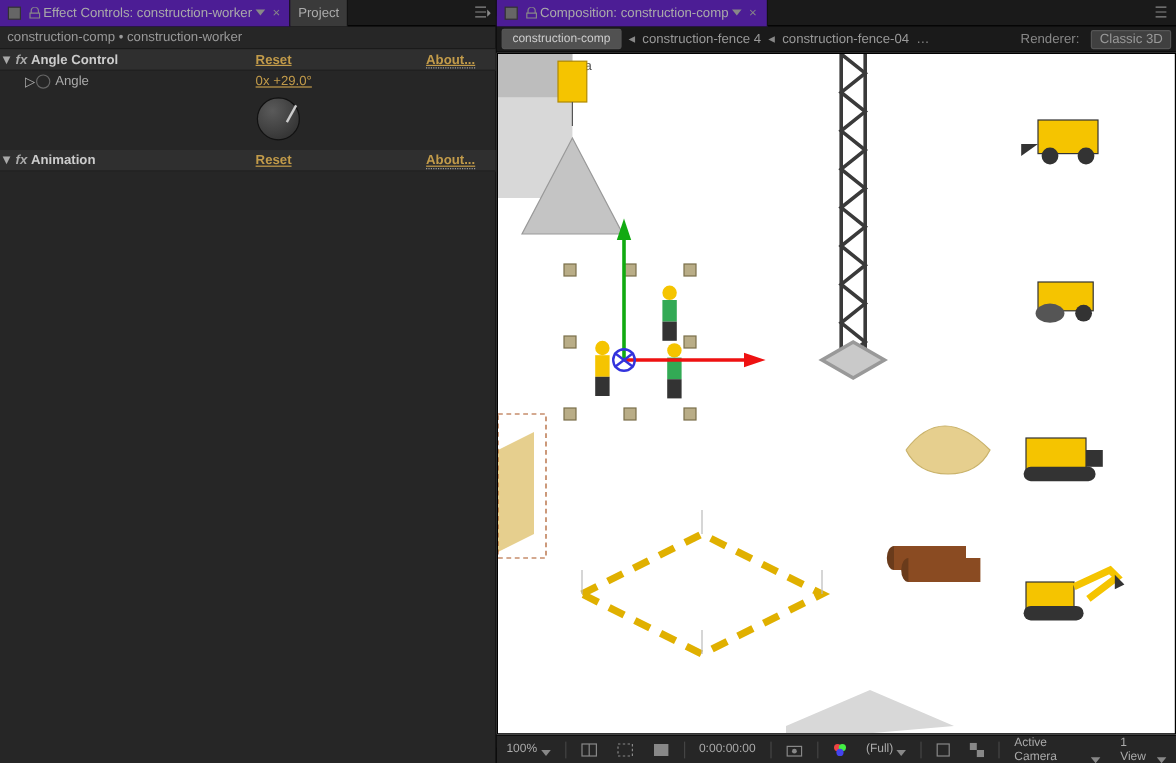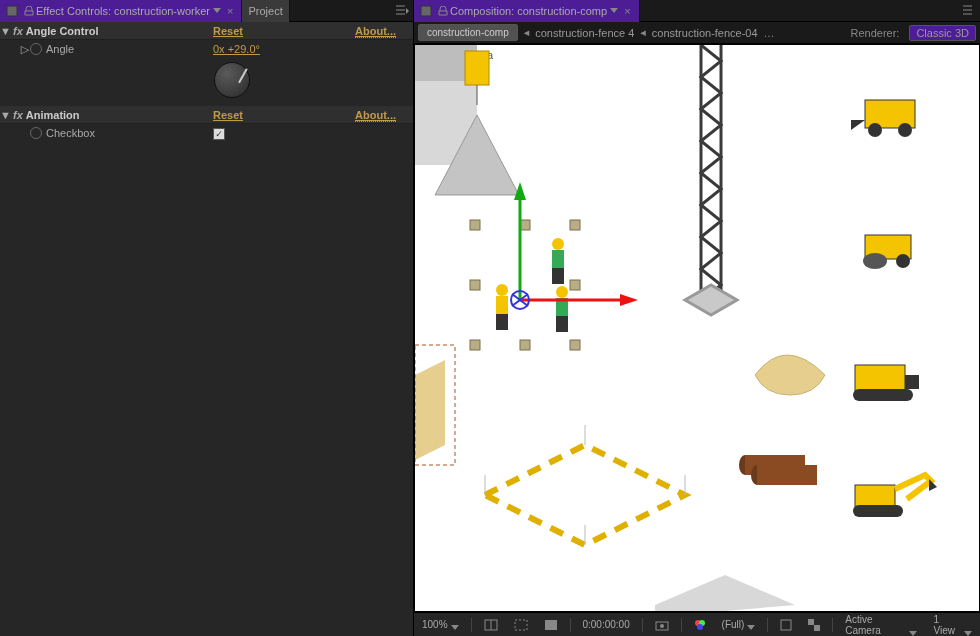--- a/index.html
+++ b/index.html
@@ -29,21 +29,21 @@
 .prop-val { width: 100px; }
 .dial-row { height: 44px; padding-left: 214px; }
 .dial { width: 36px; height: 36px; border-radius: 50%; background: radial-gradient(circle at 35% 30%, #5a5a5a, #2a2a2a); border: 1px solid #111; position: relative; margin-top: 4px; }
 .dial::after { content: ''; position: absolute; width: 2px; height: 16px; background: #ccc; left: 24px; top: 4px; transform-origin: 50% 14px; transform: rotate(29deg); }
 .checkbox { width: 12px; height: 12px; background: #ddd; border: 1px solid #555; display: inline-block; text-align: center; line-height: 10px; font-size: 9px; color: #333; }
 .comp-tabs { height: 22px; background: #1a1a1a; display: flex; align-items: center; padding: 0 4px; gap: 6px; border-bottom: 1px solid #000; text-align: right; }
 .comp-tab { background: #3e3e3e; padding: 2px 8px; border: 1px solid #555; color: #ccc; cursor: pointer; font-size: 10px; border-radius: 2px; }
 .comp-tab.active { background: #515151; }
 .comp-nav { color: #888; cursor: pointer; }
 .renderer-label { margin-left: auto; color: #888; }
-.renderer-val { background: #4c1d95; padding: 1px 6px; border: 1px solid #555; border-radius: 2px; margin-left: 4px; }
+.renderer-val { background: #404040; padding: 1px 6px; border: 1px solid #555; border-radius: 2px; margin-left: 4px; }
 .viewer { flex: 1; background: #fff; position: relative; overflow: hidden; border: 1px solid #000; margin: 0; }
 .cam-label { position: absolute; top: 4px; left: 6px; color: #555; text-shadow: 0 0 2px #fff; font-size: 11px; }
 .toolbar { height: 24px; background: #262626; border-top: 1px solid #000; display: flex; align-items: center; padding: 0 4px; gap: 8px; font-size: 10px; color: #aaa; }
 .tb-btn { padding: 1px 4px; cursor: pointer; display: flex; align-items: flex-end; }
 .tb-sep { width: 1px; height: 14px; background: #444; }
 svg.icon { display: block; }
 .tri-down { display: inline-block; width: 0; height: 0; border-left: 4px solid transparent; border-right: 4px solid transparent; border-top: 5px solid #888; vertical-align: middle; margin-left: 3px; }
 .left-body { flex: 1; position: relative; }
 .right-body { flex: 1; display: flex; flex-direction: column; position: relative; }
 </style>
@@ -67,20 +67,21 @@
       <span class="tab-title">Project</span>
     </div>
     <svg class="panel-menu" viewBox="0 0 14 12">
         <line x1="1" y1="2" x2="10" y2="2" stroke="#888"></line>
         <line x1="1" y1="6" x2="10" y2="6" stroke="#888"></line>
         <line x1="1" y1="10" x2="10" y2="10" stroke="#888"></line>
         <path d="M11 4 l3 3 l-3 3" fill="#888"></path>
       </svg>
   </div>
 
+  <div class="breadcrumb">construction-comp • construction-worker</div>
 
   <div class="left-body">
 
     <div class="fx-row fx-header">
       <span class="twirl">▼</span>
       <span style="font-style:italic;margin:0 3px;color:#aaa;">fx</span>
       <span class="fx-label">Angle Control</span>
       <span class="fx-cell"><span class="link-y">Reset</span></span>
       <span class="fx-cell link-right"><span class="link-y dotted-link">About...</span></span>
     </div>
@@ -94,27 +95,20 @@
     <div class="dial-row">
       <div class="dial"></div>
     </div>
 
     <div class="fx-row fx-header">
       <span class="twirl">▼</span>
       <span style="font-style:italic;margin:0 3px;color:#aaa;">fx</span>
       <span class="fx-label">Animation</span>
       <span class="fx-cell"><span class="link-y">Reset</span></span>
       <span class="fx-cell link-right"><span class="link-y dotted-link">About...</span></span>
-    </div>
-    <div class="prop-row">
-      <span class="twirl" style="visibility:hidden">▷</span>
-      <span class="stopwatch"></span>
-      <span class="prop-name">Checkbox</span>
-      <span class="prop-val"><span class="checkbox">✓</span></span>
-      <span class="fx-cell"></span>
     </div>
   </div>
 </div>
 
 <div class="right-panel">
   <div class="tab-bar">
     <div class="tab">
       <svg class="icon tab-icon" viewBox="0 0 12 12">
           <rect x="1" y="1" width="10" height="10" fill="#666" stroke="#333"></rect>
         </svg>

